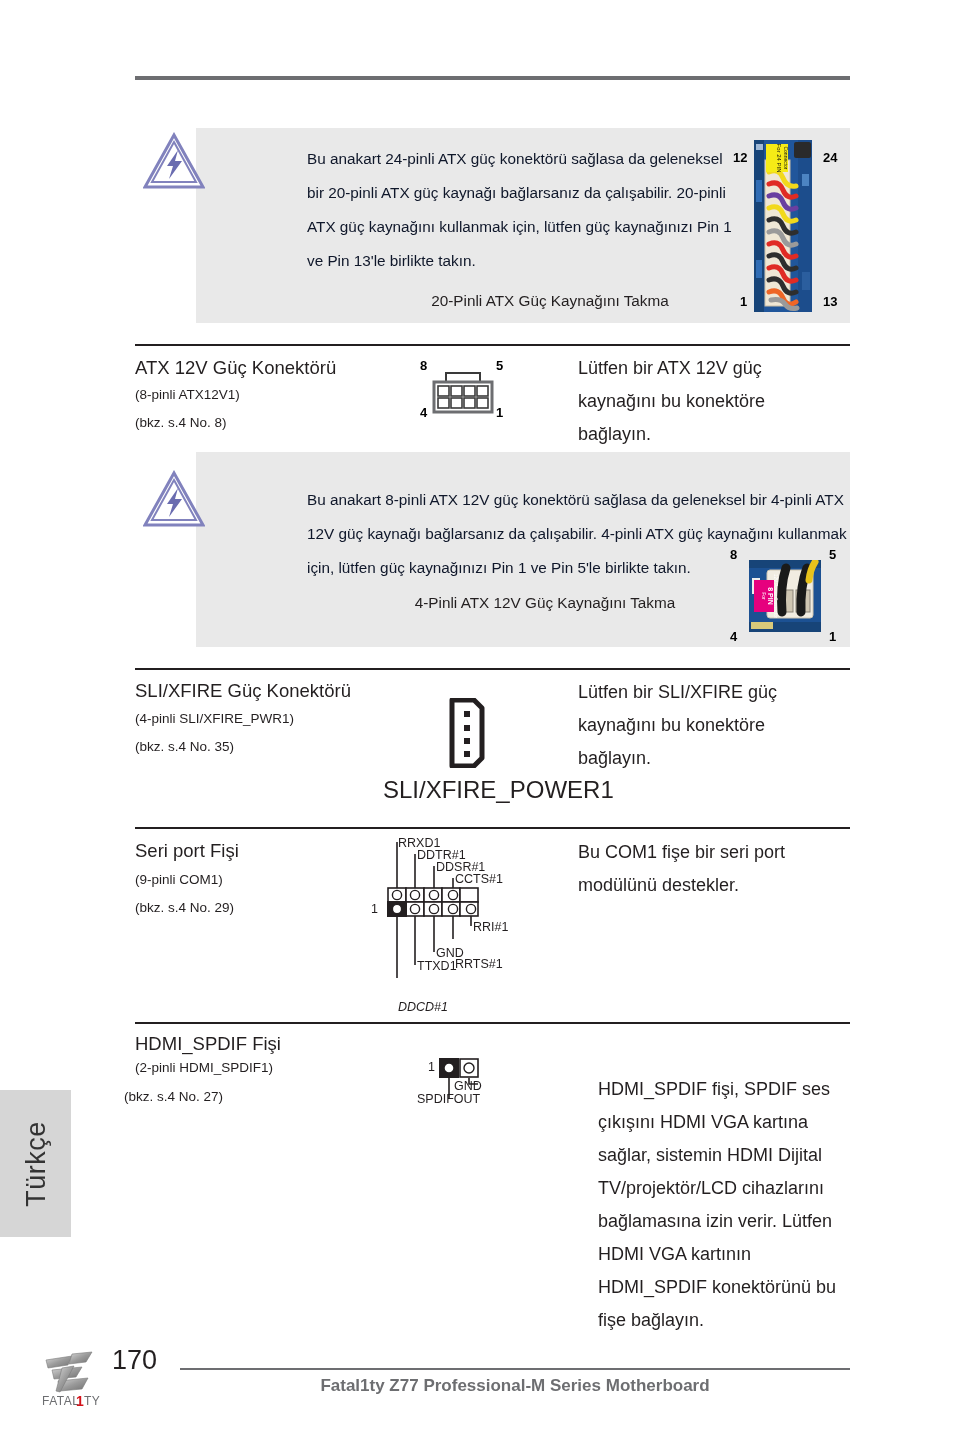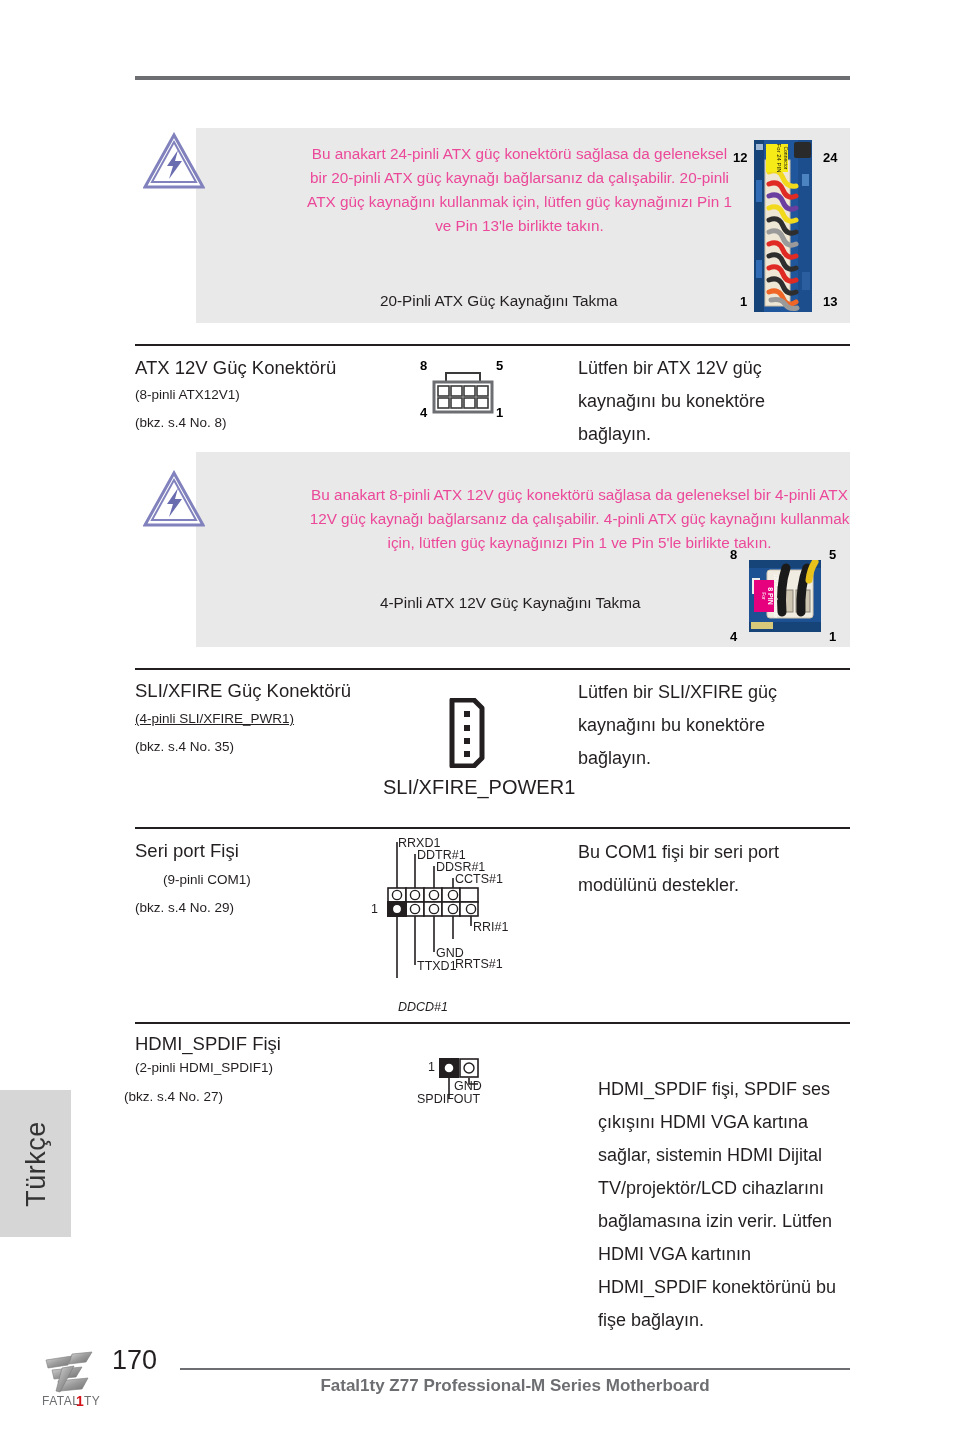--- a/index.html
+++ b/index.html
@@ -48,29 +48,28 @@
   }
 
   
   .note {
     position: absolute;
     background: #e9e9e9;
   }
   .note-text {
     position: absolute;
     font-size: 15.3px;
-    line-height: 24px;
-    color: #ec4899;
+    line-height: 34px;
+    color: #0f172a;
+  }
+  .note-caption {
+    position: absolute;
+    font-size: 15.3px;
+    color: #231f20;
     text-align: center;
-  }
-  .note-caption {
-    position: absolute;
-    font-size: 15.3px;
-    color: #231f20;
-    text-align: left;
     white-space: nowrap;
   }
   .warn-icon { position: absolute; }
 
   
   .sec-title {
     position: absolute;
     font-size: 18.5px;
     color: #231f20;
     white-space: nowrap;
@@ -100,21 +99,21 @@
   .photo { position: absolute; overflow: hidden; }
 
   
   .dlabel {
     position: absolute;
     font-size: 12.5px;
     color: #231f20;
     white-space: nowrap;
     font-family: "Liberation Sans", sans-serif;
   }
-  .dlabel.big { font-size: 20px; }
+  .dlabel.big { font-size: 24px; }
 
   
   #footer-rule {
     position: absolute;
     left: 180px;
     top: 1368px;
     width: 670px;
     height: 2px;
     background: #6d6e71;
   }
@@ -269,43 +268,43 @@
 </div>
 
 <div class="pinnum" style="left:730px; top:547px;">8</div>
 <div class="pinnum" style="left:829px; top:547px;">5</div>
 <div class="pinnum" style="left:730px; top:629px;">4</div>
 <div class="pinnum" style="left:829px; top:629px;">1</div>
 
 <div class="rule thin" style="top:668px;"></div>
 
 <div class="sec-title" style="left:135px; top:680px;">SLI/XFIRE Güç Konektörü</div>
-<div class="sec-sub" style="left:135px; top:711px;text-decoration:underline;">(4-pinli SLI/XFIRE_PWR1)</div>
+<div class="sec-sub" style="left:135px; top:711px;">(4-pinli SLI/XFIRE_PWR1)</div>
 <div class="sec-sub" style="left:135px; top:739px;">(bkz. s.4 No. 35)</div>
 <div class="sec-desc" style="left:578px; top:676px; width:250px;">Lütfen bir SLI/XFIRE güç kaynağını bu konektöre bağlayın.</div>
 
 <div class="abs" style="left:448px; top:698px; width:40px; height:70px;">
   <svg width="40" height="70" viewBox="0 0 40 70">
     <path d="M4 2 H26 L34 10 V60 L26 68 H4 Z" fill="#ffffff" stroke="#231f20" stroke-width="5" stroke-linejoin="round"></path>
     <g fill="#231f20">
       <rect x="16" y="13" width="6" height="6"></rect>
       <rect x="16" y="27" width="6" height="6"></rect>
       <rect x="16" y="40" width="6" height="6"></rect>
       <rect x="16" y="53" width="6" height="6"></rect>
     </g>
   </svg>
 </div>
 <div class="dlabel big" style="left:383px; top:776px;">SLI/XFIRE_POWER1</div>
 
 <div class="rule thin" style="top:827px;"></div>
 
 <div class="sec-title" style="left:135px; top:840px;">Seri port Fişi</div>
-<div class="sec-sub" style="left:135px; top:872px;margin-left:28px;">(9-pinli COM1)</div>
+<div class="sec-sub" style="left:135px; top:872px;">(9-pinli COM1)</div>
 <div class="sec-sub" style="left:135px; top:900px;">(bkz. s.4 No. 29)</div>
-<div class="sec-desc" style="left:578px; top:836px; width:250px;">Bu COM1 fişi bir seri port modülünü destekler.</div>
+<div class="sec-desc" style="left:578px; top:836px; width:250px;">Bu COM1 fişe bir seri port modülünü destekler.</div>
 
 <div class="abs" style="left:378px; top:836px; width:180px; height:162px;">
   <svg width="180" height="162" viewBox="0 0 180 162">
 
     <g stroke="#231f20" stroke-width="1.6" fill="none">
       <path d="M19 6 V52"></path>
       <path d="M37 18 V52"></path>
       <path d="M56 30 V52"></path>
       <path d="M75 42 V52"></path>
     </g>

